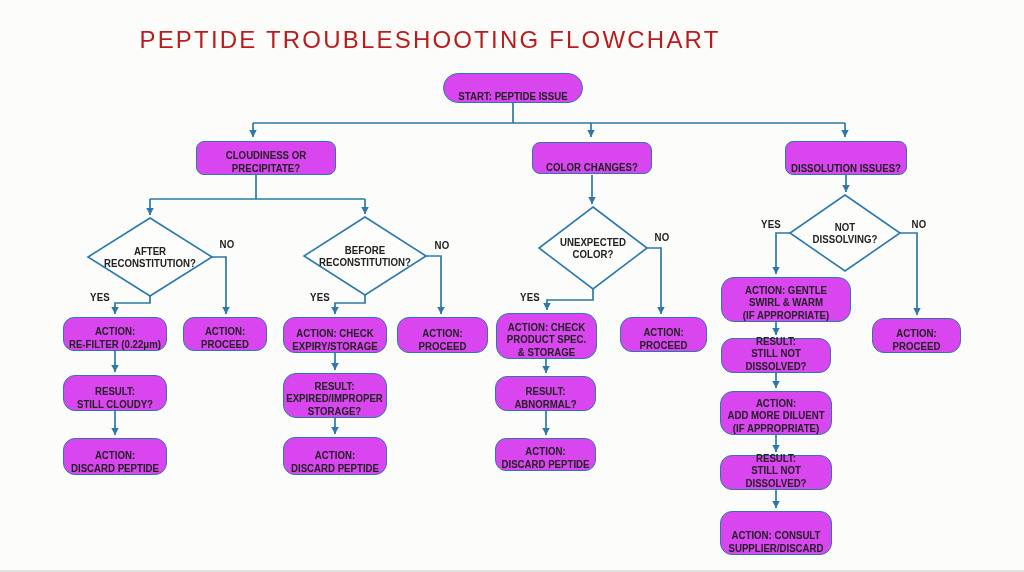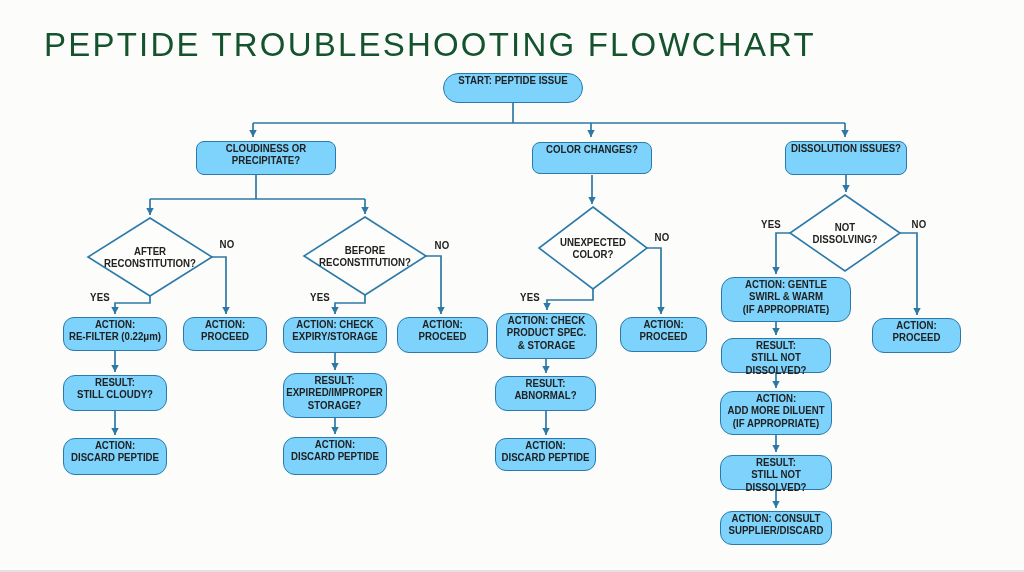--- a/index.html
+++ b/index.html
@@ -9,29 +9,29 @@
     --bg:#fcfcfa;
   }
   html,body{margin:0;padding:0;}
   body{font-family:"Liberation Sans",sans-serif;background:#e9e9e9;}
   #canvas{
     position:relative;width:1024px;height:572px;background:var(--bg);
     overflow:hidden;margin:0 auto;
   }
   #title{
     position:absolute;left:0;top:26px;width:860px;text-align:center;
-    font-size:33px;font-weight:500;letter-spacing:2.2px;color:#14532d;
+    font-size:24px;font-weight:500;letter-spacing:2.2px;color:#b91c1c;
   }
   svg.wires{position:absolute;left:0;top:0;width:1024px;height:572px;}
   svg.wires path.w{fill:none;stroke:var(--line);stroke-width:1.7;}
   svg.wires polygon.dmd{fill:#fdfdfc;stroke:var(--border);stroke-width:1.6;}
   #arrowhead-tri{fill:var(--line);}
   .node{
-    position:absolute;display:flex;align-items:flex-start;justify-content:center;
-    background:#7dd3fc;border:1.6px solid var(--border);box-sizing:border-box;
+    position:absolute;display:flex;align-items:flex-end;justify-content:center;
+    background:#d946ef;border:1.6px solid var(--border);box-sizing:border-box;
     text-align:center;
   }
   .nlabel{
     display:block;white-space:pre-line;color:var(--ink);
     font-size:10.5px;font-weight:700;line-height:1.18;
     transform:scaleX(0.92);transform-origin:50% 50%;width:120%;
   }
   .dlabel{
     position:absolute;transform:translate(-50%,-50%) scaleX(0.92);
     white-space:pre-line;text-align:center;color:var(--ink);
@@ -220,19 +220,19 @@
     <span class="nlabel">ACTION:
 ADD MORE DILUENT
 (IF APPROPRIATE)</span>
     </div>
 
   <div class="node" style="left:720px;top:455px;width:112px;height:35px;border-radius:12px">
     <span class="nlabel">RESULT:
 STILL NOT DISSOLVED?</span>
     </div>
 
-  <div class="node" style="left:720px;top:511px;width:112px;height:34px;border-radius:12px">
+  <div class="node" style="left:720px;top:511px;width:112px;height:44px;border-radius:12px">
     <span class="nlabel">ACTION: CONSULT
 SUPPLIER/DISCARD</span>
     </div>
 
   <div id="bottom-strip"></div>
 </div>
 
 </body></html>

